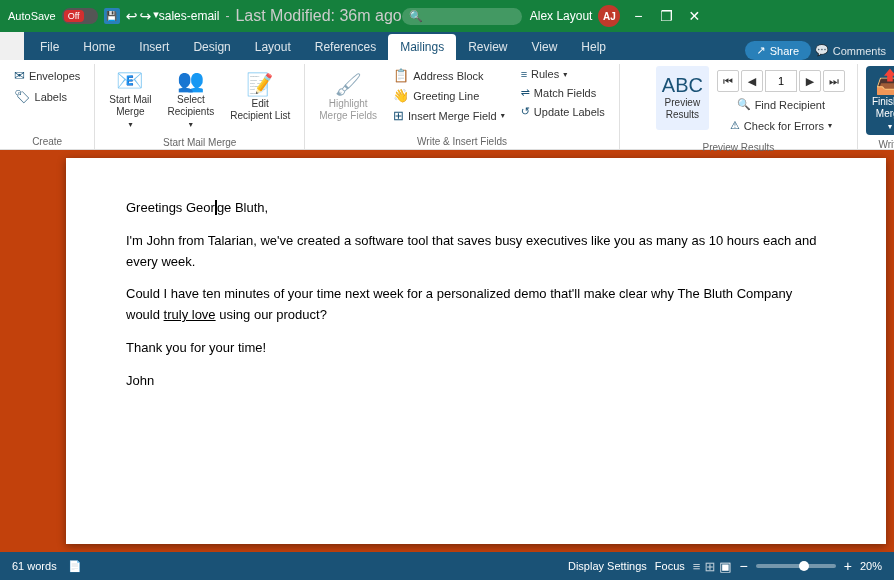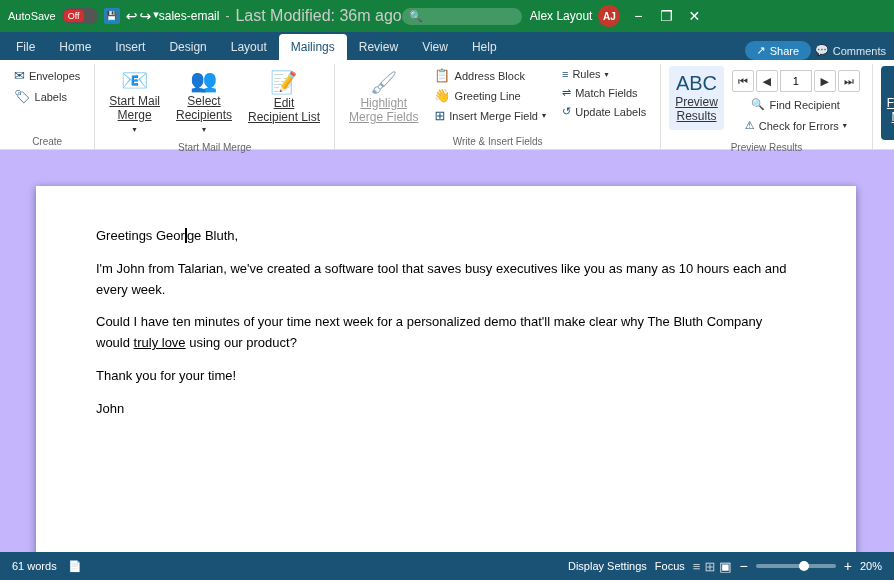--- a/index.html
+++ b/index.html
@@ -46,20 +46,21 @@
     .win-controls { display: flex; gap: 8px; }
     .win-btn { color: white; font-size: 14px; cursor: pointer; width: 20px; text-align: center; }
 
     
     .ribbon-tabs {
       background: #1a5276;
       display: flex;
       align-items: flex-end;
       padding: 0 0 0 4px;
       height: 28px;
+      margin-left: 24px;
     }
     .ribbon-tab {
       padding: 4px 12px;
       font-size: 12px;
       color: rgba(255,255,255,0.85);
       cursor: pointer;
       border-radius: 4px 4px 0 0;
       height: 26px;
       display: flex;
       align-items: center;
@@ -96,21 +97,21 @@
       cursor: pointer;
       border-radius: 3px;
       min-width: 44px;
       font-size: 10px;
       color: #333;
       text-align: center;
       gap: 2px;
     }
     .ribbon-btn.large { min-height: 64px; justify-content: center; }
     .ribbon-btn-icon { font-size: 22px; line-height: 1; color: #1a5276; }
-    .ribbon-btn-label { font-size: 12px; color: #333; line-height: 1.2; text-decoration: underline; }
+    .ribbon-btn-label { font-size: 10px; color: #333; line-height: 1.2; }
     .small-btn {
       display: flex;
       align-items: center;
       gap: 4px;
       padding: 2px 6px;
       cursor: pointer;
       border-radius: 3px;
       font-size: 11px;
       color: #333;
       white-space: nowrap;
@@ -124,26 +125,26 @@
     
     .ribbon-btn.disabled { opacity: 0.5; cursor: default; }
 
     
     .ribbon-btn.finish { background: #1a5276; color: white; border-radius: 4px; }
     .ribbon-btn.finish .ribbon-btn-icon { color: white; }
     .ribbon-btn.finish .ribbon-btn-label { color: white; }
 
     
     .document-area {
-      background: #c4b5fd;
+      background: #c2410c;
       flex: 1;
       overflow-y: auto;
-      padding: 36px;
-      display: flex;
-      justify-content: flex-start;
+      padding: 8px;
+      display: flex;
+      justify-content: flex-end;
       height: calc(580px - 32px - 28px - 90px - 28px);
     }
     .page {
       background: white;
       width: 820px;
       min-height: 380px;
       padding: 40px 60px;
       box-shadow: 0 2px 8px rgba(0,0,0,0.4);
       font-size: 13px;
       line-height: 1.6;
@@ -210,20 +211,21 @@
     </div>
   </div>
 </div>
 
 <div class="ribbon-tabs">
   <div class="ribbon-tab">File</div>
   <div class="ribbon-tab">Home</div>
   <div class="ribbon-tab">Insert</div>
   <div class="ribbon-tab">Design</div>
   <div class="ribbon-tab">Layout</div>
+  <div class="ribbon-tab">References</div>
   <div class="ribbon-tab active">Mailings</div>
   <div class="ribbon-tab">Review</div>
   <div class="ribbon-tab">View</div>
   <div class="ribbon-tab">Help</div>
   <div class="ribbon-tab-right">
     <div class="share-btn">
       <span>↗</span>
       <span>Share</span>
     </div>
     <div class="comments-btn">
@@ -306,21 +308,21 @@
           <span style="color:#1a5276;">↺</span>
           <span>Update Labels</span>
         </div>
       </div>
     </div>
     <div class="ribbon-group-label">Write &amp; Insert Fields</div>
   </div>
 
   <div class="ribbon-group">
     <div class="ribbon-group-content">
-      <div class="ribbon-btn large" style="background:#e8f0fe;">
+      <div class="ribbon-btn large" style="background:#e8f0fe;margin-left:28px;">
         <span class="ribbon-btn-icon" style="color:#1a5276;font-size:20px;">ABC</span>
         <span class="ribbon-btn-label">Preview<br>Results</span>
       </div>
       <div style="display:flex;flex-direction:column;gap:4px;justify-content:center;align-items:center;padding:4px;">
         <div class="nav-row">
           <div class="nav-btn">⏮</div>
           <div class="nav-btn">◀</div>
           <input class="nav-input" type="text" value="1" style="">
           <div class="nav-btn">▶</div>
           <div class="nav-btn">⏭</div>

